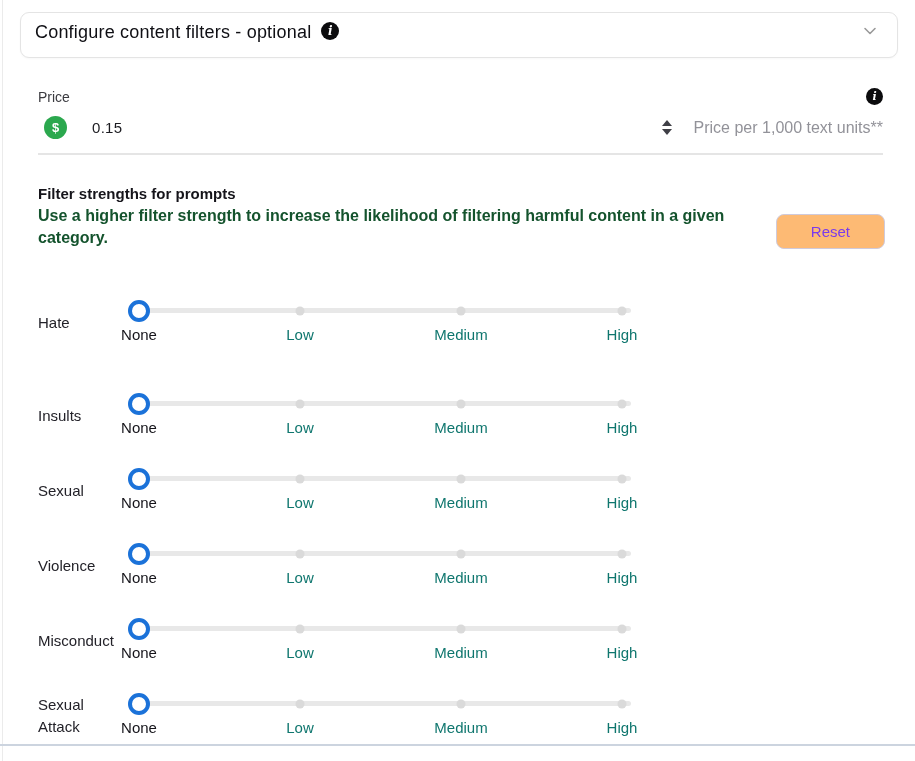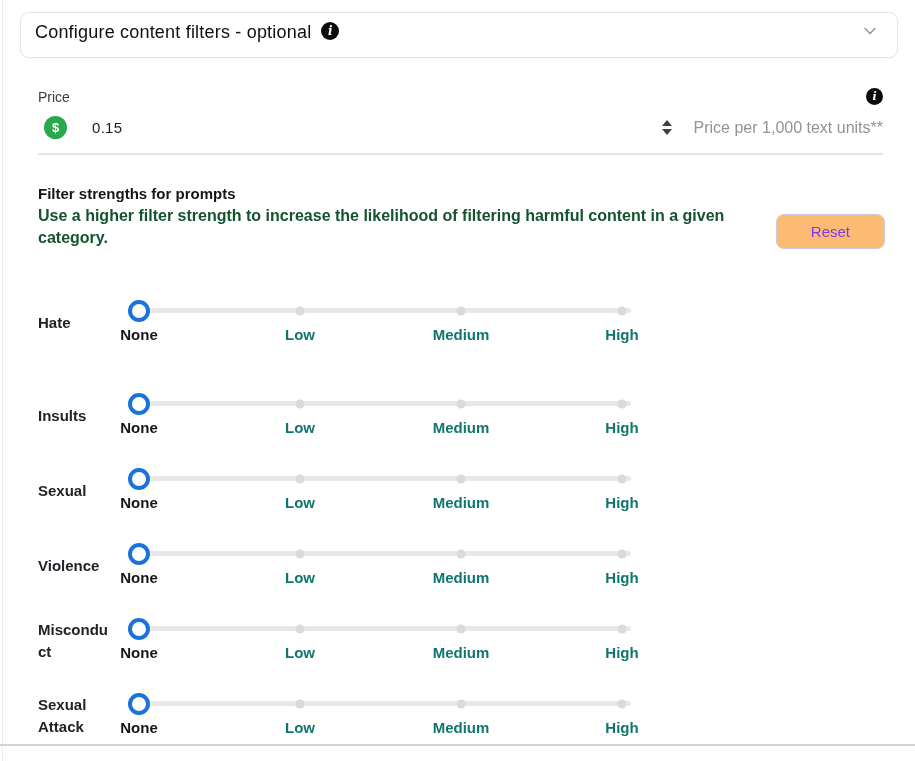--- a/index.html
+++ b/index.html
@@ -105,21 +105,21 @@
     border: 1px solid #cfcadb;
     border-radius: 8px;
     color: #7a3bec;
     font-size: 15px;
     font-family: "Liberation Sans", sans-serif;
     padding: 8px 34px;
     cursor: pointer;
   }
 
   
-  .sliders { margin: 50px 0 5px 38px; font-weight: bold; }
+  .sliders { margin: 50px 0 5px 38px; }
   .slider-row {
     display: flex;
     align-items: center;
     margin-bottom: 27px;
   }
   .slider-row.first-gap { margin-bottom: 45px; }
   .cat-label {
     width: 76px;
     font-size: 15px;
     color: #232229;

